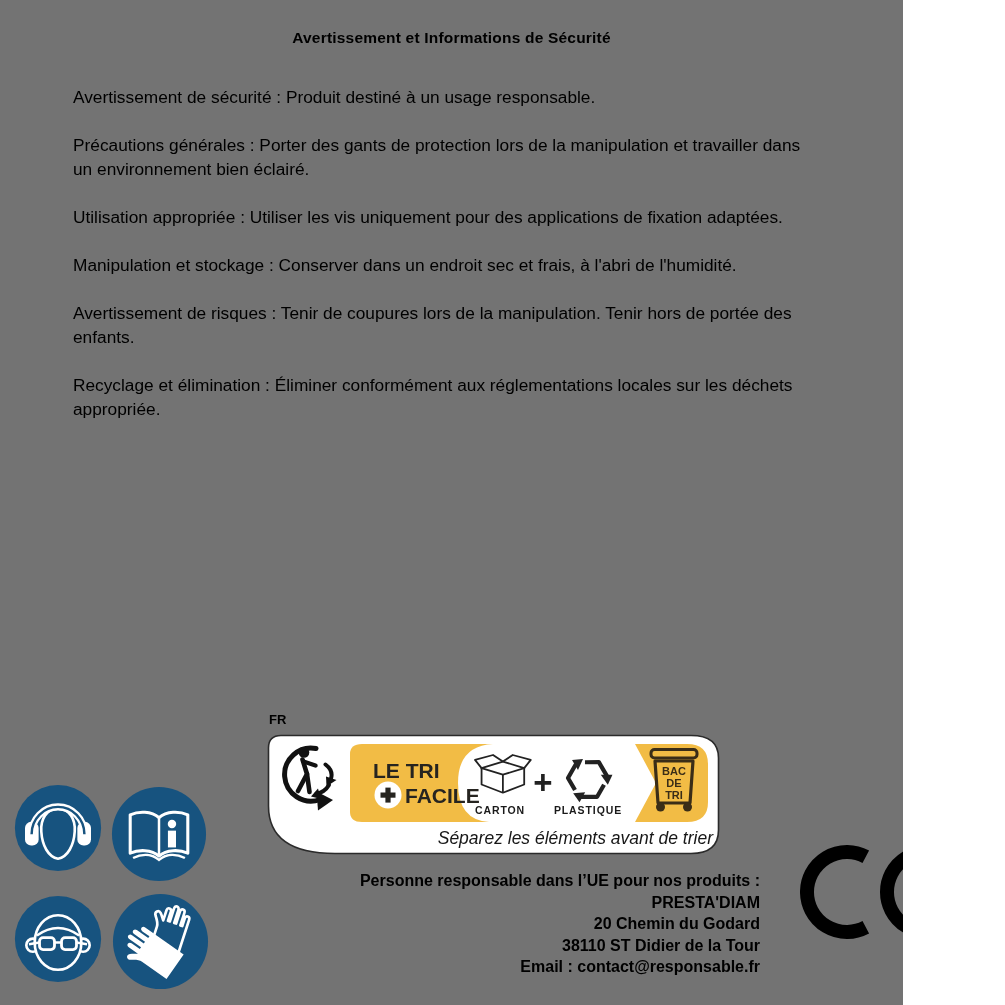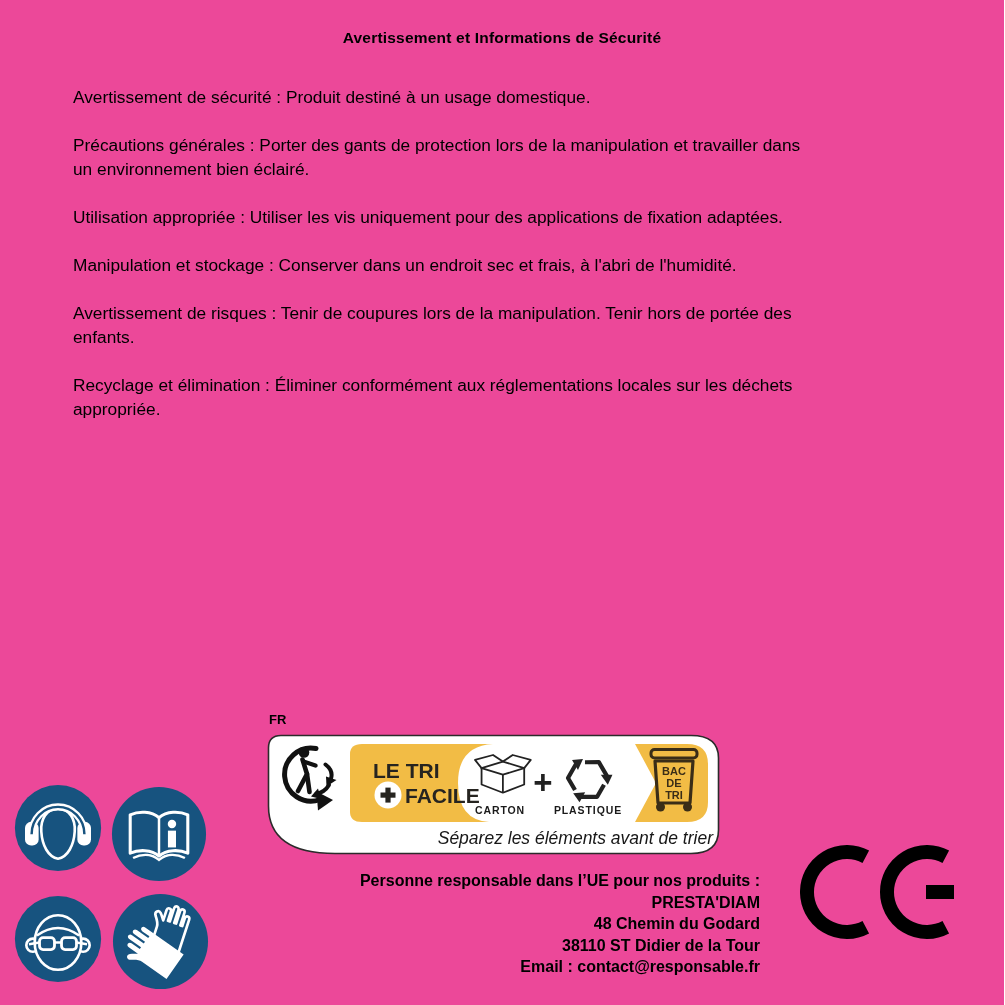--- a/index.html
+++ b/index.html
@@ -1,17 +1,17 @@
 <!DOCTYPE html>
 <html style="--blue: #17537F; --yellow: #F2BC45; --bin: #3A2D17; --ink: #111111;"><head>
 <meta charset="utf-8">
 <style>
   html,body{margin:0;padding:0;background:#fff;}
   .sheet{
-    position:relative;width:1004px;height:1005px;background:#ec4899;overflow:hidden;
+    position:relative;width:903px;height:1005px;background:#737373;overflow:hidden;
     font-family:"Liberation Sans","DejaVu Sans",sans-serif;color:#000;
   }
   .doc-title{
     position:absolute;top:29px;left:0;width:100%;text-align:center;
     font-size:15.5px;font-weight:bold;letter-spacing:.2px;
   }
   .body-text{position:absolute;top:85px;left:73px;width:900px;font-size:17.3px;line-height:24px;}
   .para{margin:0 0 24px 0;white-space:pre-line;}
   
   .mand{position:absolute;}
@@ -37,21 +37,21 @@
   .ce{position:absolute;left:800px;top:842px;width:158px;height:100px;}
 </style>
 </head>
 <body>
 
 <div class="sheet">
 
   <div class="doc-title">Avertissement et Informations de Sécurité</div>
 
   <div class="body-text">
-    <p class="para">Avertissement de sécurité : Produit destiné à un usage domestique.</p>
+    <p class="para">Avertissement de sécurité : Produit destiné à un usage responsable.</p>
     <p class="para">Précautions générales : Porter des gants de protection lors de la manipulation et travailler dans
 un environnement bien éclairé.</p>
     <p class="para">Utilisation appropriée : Utiliser les vis uniquement pour des applications de fixation adaptées.</p>
     <p class="para">Manipulation et stockage : Conserver dans un endroit sec et frais, à l'abri de l'humidité.</p>
     <p class="para">Avertissement de risques : Tenir de coupures lors de la manipulation. Tenir hors de portée des
 enfants.</p>
     <p class="para">Recyclage et élimination : Éliminer conformément aux réglementations locales sur les déchets
 appropriée.</p>
   </div>
 
@@ -158,21 +158,21 @@
       <text x="26" y="41" text-anchor="middle" class="bin-txt">DE</text>
       <text x="26" y="53" text-anchor="middle" class="bin-txt">TRI</text>
     </g>
 
     <text x="446" y="110" text-anchor="end" class="separez">Séparez les éléments avant de trier</text>
   </svg>
 
   <div class="responsible">
     <div>Personne responsable dans l’UE pour nos produits :</div>
     <div>PRESTA'DIAM</div>
-    <div>48 Chemin du Godard</div>
+    <div>20 Chemin du Godard</div>
     <div>38110 ST Didier de la Tour</div>
     <div>Email : contact@responsable.fr</div>
   </div>
 
   <svg class="ce" viewBox="0 0 158 100">
     <path d="M 65.8 14.7 A 40 40 0 1 0 65.8 85.3" fill="none" stroke="#000" stroke-width="14"></path>
     <path d="M 145.8 14.7 A 40 40 0 1 0 145.8 85.3" fill="none" stroke="#000" stroke-width="14"></path>
     <rect x="126" y="43" width="28" height="14" fill="#000"></rect>
   </svg>
 

